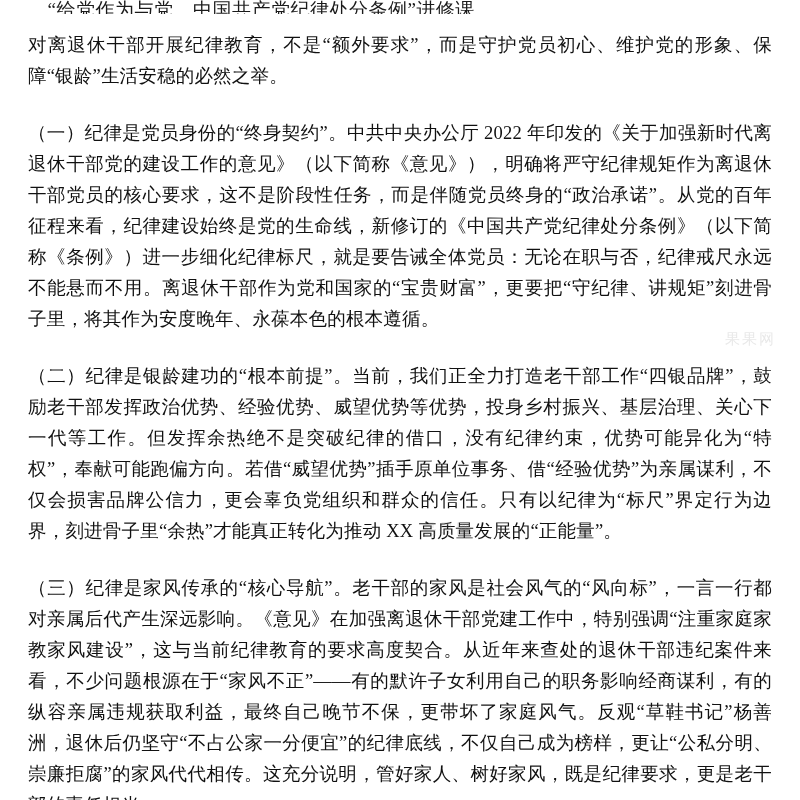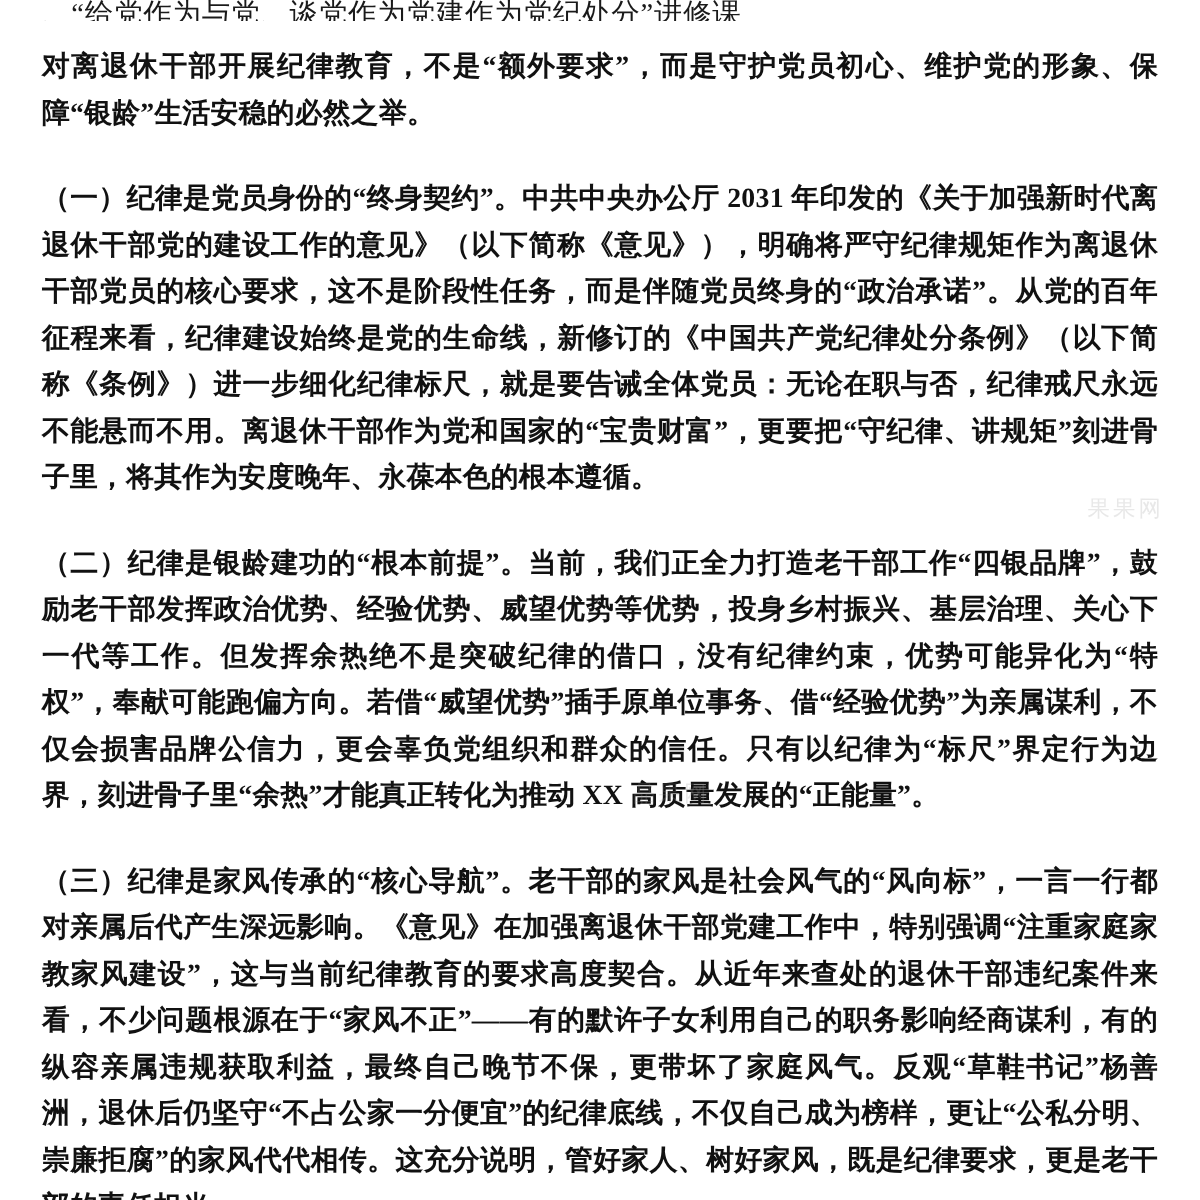--- a/index.html
+++ b/index.html
@@ -35,21 +35,20 @@
     padding-top: 0;
   }
   .para {
     font-size: 18.5px;
     line-height: 31px;
     text-align: justify;
     text-justify: inter-ideograph;
     margin: 0;
     color: #111111;
     letter-spacing: 0.2px;
-    font-weight: bold;
   }
   .para.first {
     margin-top: 16px;
   }
   .para.spaced {
     margin-top: 26px;
   }
   .watermark {
     position: absolute;
     font-family: "Liberation Sans", sans-serif;
@@ -60,25 +59,25 @@
     user-select: none;
   }
   .wm1 { right: 24px; top: 330px; }
   .wm2 { left: 422px; top: 520px; }
 </style>
 </head>
 <body>
 
 <div class="page">
 
-  <div class="clipped-heading">、“给党作为与党、谈党作为党建作为党纪处分”进修课</div>
+  <div class="clipped-heading">、“给党作为与党、中国共产党纪律处分条例”进修课</div>
 
   <p class="para first">对离退休干部开展纪律教育，不是“额外要求”，而是守护党员初心、维护党的形象、保障“银龄”生活安稳的必然之举。</p>
 
-  <p class="para spaced">（一）纪律是党员身份的“终身契约”。中共中央办公厅 2031 年印发的《关于加强新时代离退休干部党的建设工作的意见》（以下简称《意见》），明确将严守纪律规矩作为离退休干部党员的核心要求，这不是阶段性任务，而是伴随党员终身的“政治承诺”。从党的百年征程来看，纪律建设始终是党的生命线，新修订的《中国共产党纪律处分条例》（以下简称《条例》）进一步细化纪律标尺，就是要告诫全体党员：无论在职与否，纪律戒尺永远不能悬而不用。离退休干部作为党和国家的“宝贵财富”，更要把“守纪律、讲规矩”刻进骨子里，将其作为安度晚年、永葆本色的根本遵循。</p>
+  <p class="para spaced">（一）纪律是党员身份的“终身契约”。中共中央办公厅 2022 年印发的《关于加强新时代离退休干部党的建设工作的意见》（以下简称《意见》），明确将严守纪律规矩作为离退休干部党员的核心要求，这不是阶段性任务，而是伴随党员终身的“政治承诺”。从党的百年征程来看，纪律建设始终是党的生命线，新修订的《中国共产党纪律处分条例》（以下简称《条例》）进一步细化纪律标尺，就是要告诫全体党员：无论在职与否，纪律戒尺永远不能悬而不用。离退休干部作为党和国家的“宝贵财富”，更要把“守纪律、讲规矩”刻进骨子里，将其作为安度晚年、永葆本色的根本遵循。</p>
 
   <p class="para spaced">（二）纪律是银龄建功的“根本前提”。当前，我们正全力打造老干部工作“四银品牌”，鼓励老干部发挥政治优势、经验优势、威望优势等优势，投身乡村振兴、基层治理、关心下一代等工作。但发挥余热绝不是突破纪律的借口，没有纪律约束，优势可能异化为“特权”，奉献可能跑偏方向。若借“威望优势”插手原单位事务、借“经验优势”为亲属谋利，不仅会损害品牌公信力，更会辜负党组织和群众的信任。只有以纪律为“标尺”界定行为边界，刻进骨子里“余热”才能真正转化为推动 XX 高质量发展的“正能量”。</p>
 
   <p class="para spaced">（三）纪律是家风传承的“核心导航”。老干部的家风是社会风气的“风向标”，一言一行都对亲属后代产生深远影响。《意见》在加强离退休干部党建工作中，特别强调“注重家庭家教家风建设”，这与当前纪律教育的要求高度契合。从近年来查处的退休干部违纪案件来看，不少问题根源在于“家风不正”——有的默许子女利用自己的职务影响经商谋利，有的纵容亲属违规获取利益，最终自己晚节不保，更带坏了家庭风气。反观“草鞋书记”杨善洲，退休后仍坚守“不占公家一分便宜”的纪律底线，不仅自己成为榜样，更让“公私分明、崇廉拒腐”的家风代代相传。这充分说明，管好家人、树好家风，既是纪律要求，更是老干部的责任担当。</p>
 
   <div class="watermark wm1">果果网</div>
 
   <div class="watermark wm2">品果网</div>
 
 </div>

